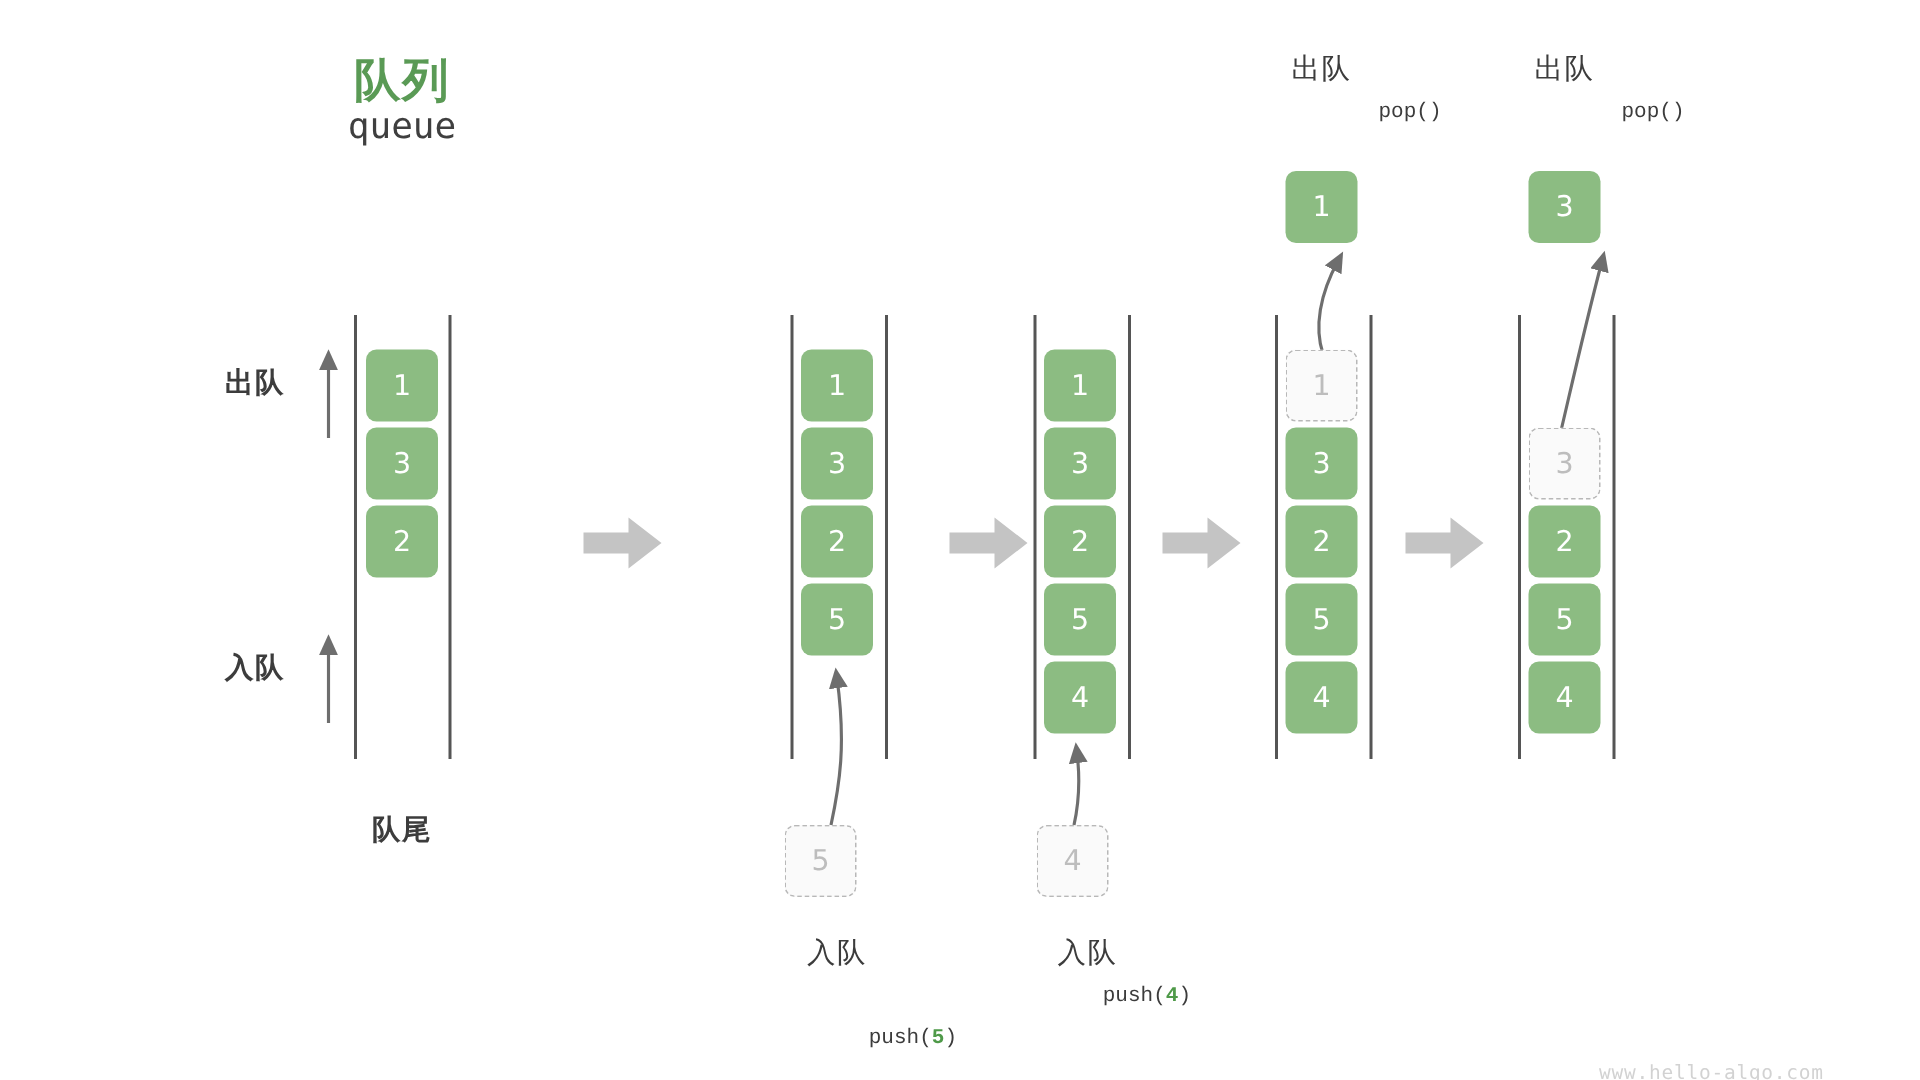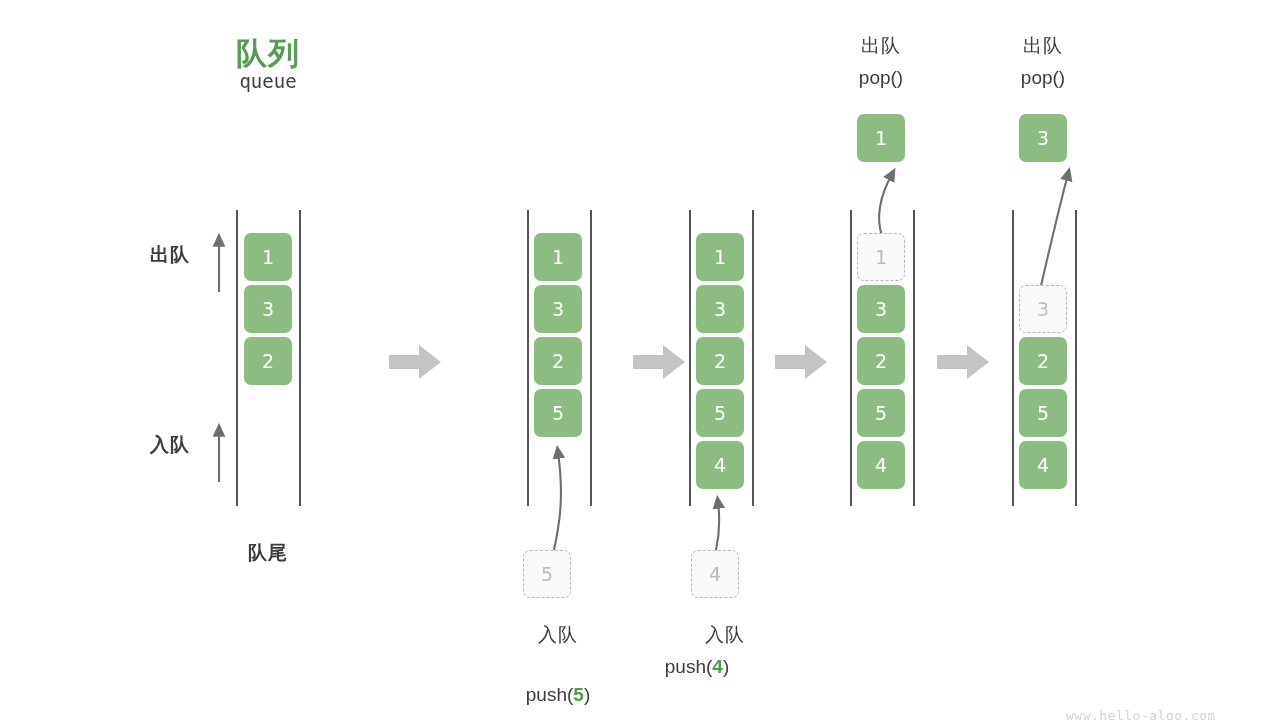--- a/index.html
+++ b/index.html
@@ -23,21 +23,21 @@
   .title-cn {
     font-size: 31px;
     font-weight: bold;
     color: #5a9a55;
     letter-spacing: 1px;
     text-align: center;
     white-space: nowrap;
   }
   .title-en {
     font-family: "DejaVu Sans Mono", "Liberation Mono", monospace;
-    font-size: 19px;
+    font-size: 24px;
     color: #3f3f3f;
     text-align: center;
     white-space: nowrap;
   }
   .edge-label {
     font-size: 19px;
     font-weight: bold;
     color: #3c3c3c;
     letter-spacing: 1px;
     text-align: center;
@@ -54,24 +54,24 @@
 
   
   .op-cn {
     font-size: 19px;
     color: #3c3c3c;
     letter-spacing: 1px;
     text-align: center;
     white-space: nowrap;
   }
   .op-code {
-    font-family: Liberation Sans, sans-serif;
-    font-size: 19px;
-    color: #3c3c3c;
-    text-align: center;
+    font-family: Liberation Mono, monospace;
+    font-size: 14px;
+    color: #3c3c3c;
+    text-align: right;
     white-space: nowrap;
   }
   .op-code .arg { color: #4f9a49; font-weight: bold; }
 
   
   .rail {
     background: #555555;
     width: 1.6px;
   }
 
@@ -163,21 +163,21 @@
   <div class="abs cell" style="left:696px; top:285px;">3</div>
   <div class="abs cell" style="left:696px; top:337px;">2</div>
   <div class="abs cell" style="left:696px; top:389px;">5</div>
   <div class="abs cell" style="left:696px; top:441px;">4</div>
 
   <div class="abs cell ghost" style="left:691px; top:550px;">4</div>
   <svg class="abs" style="left:690px; top:482px;" width="60" height="72">
     <path d="M26,68 C30,50 30,36 28,20" stroke="#6e6e6e" stroke-width="2.1" fill="none" marker-end="url(#mk-dark)"></path>
   </svg>
   <div class="abs op-cn" style="left:645px; top:622px; width:160px;">入队</div>
-  <div class="abs op-code" style="left:617px; top:656px; width:160px;"><span>push(</span><span class="arg">4</span><span>)</span></div>
+  <div class="abs op-code" style="left:634px; top:656px; width:160px;"><span>push(</span><span class="arg">4</span><span>)</span></div>
 
   <svg class="abs" style="left:775px; top:344px;" width="55" height="36">
     <path d="M0,11 L30,11 L30,1 L52,18 L30,35 L30,25 L0,25 z" fill="#c4c4c4"></path>
   </svg>
 
   <div class="abs op-cn" style="left:801px; top:33px; width:160px;">出队</div>
   <div class="abs op-code" style="left:801px; top:67px; width:160px;">pop()</div>
   <div class="abs cell" style="left:857px; top:114px;">1</div>
 
   <div class="abs rail" style="left:850px; top:210px; height:296px;"></div>

